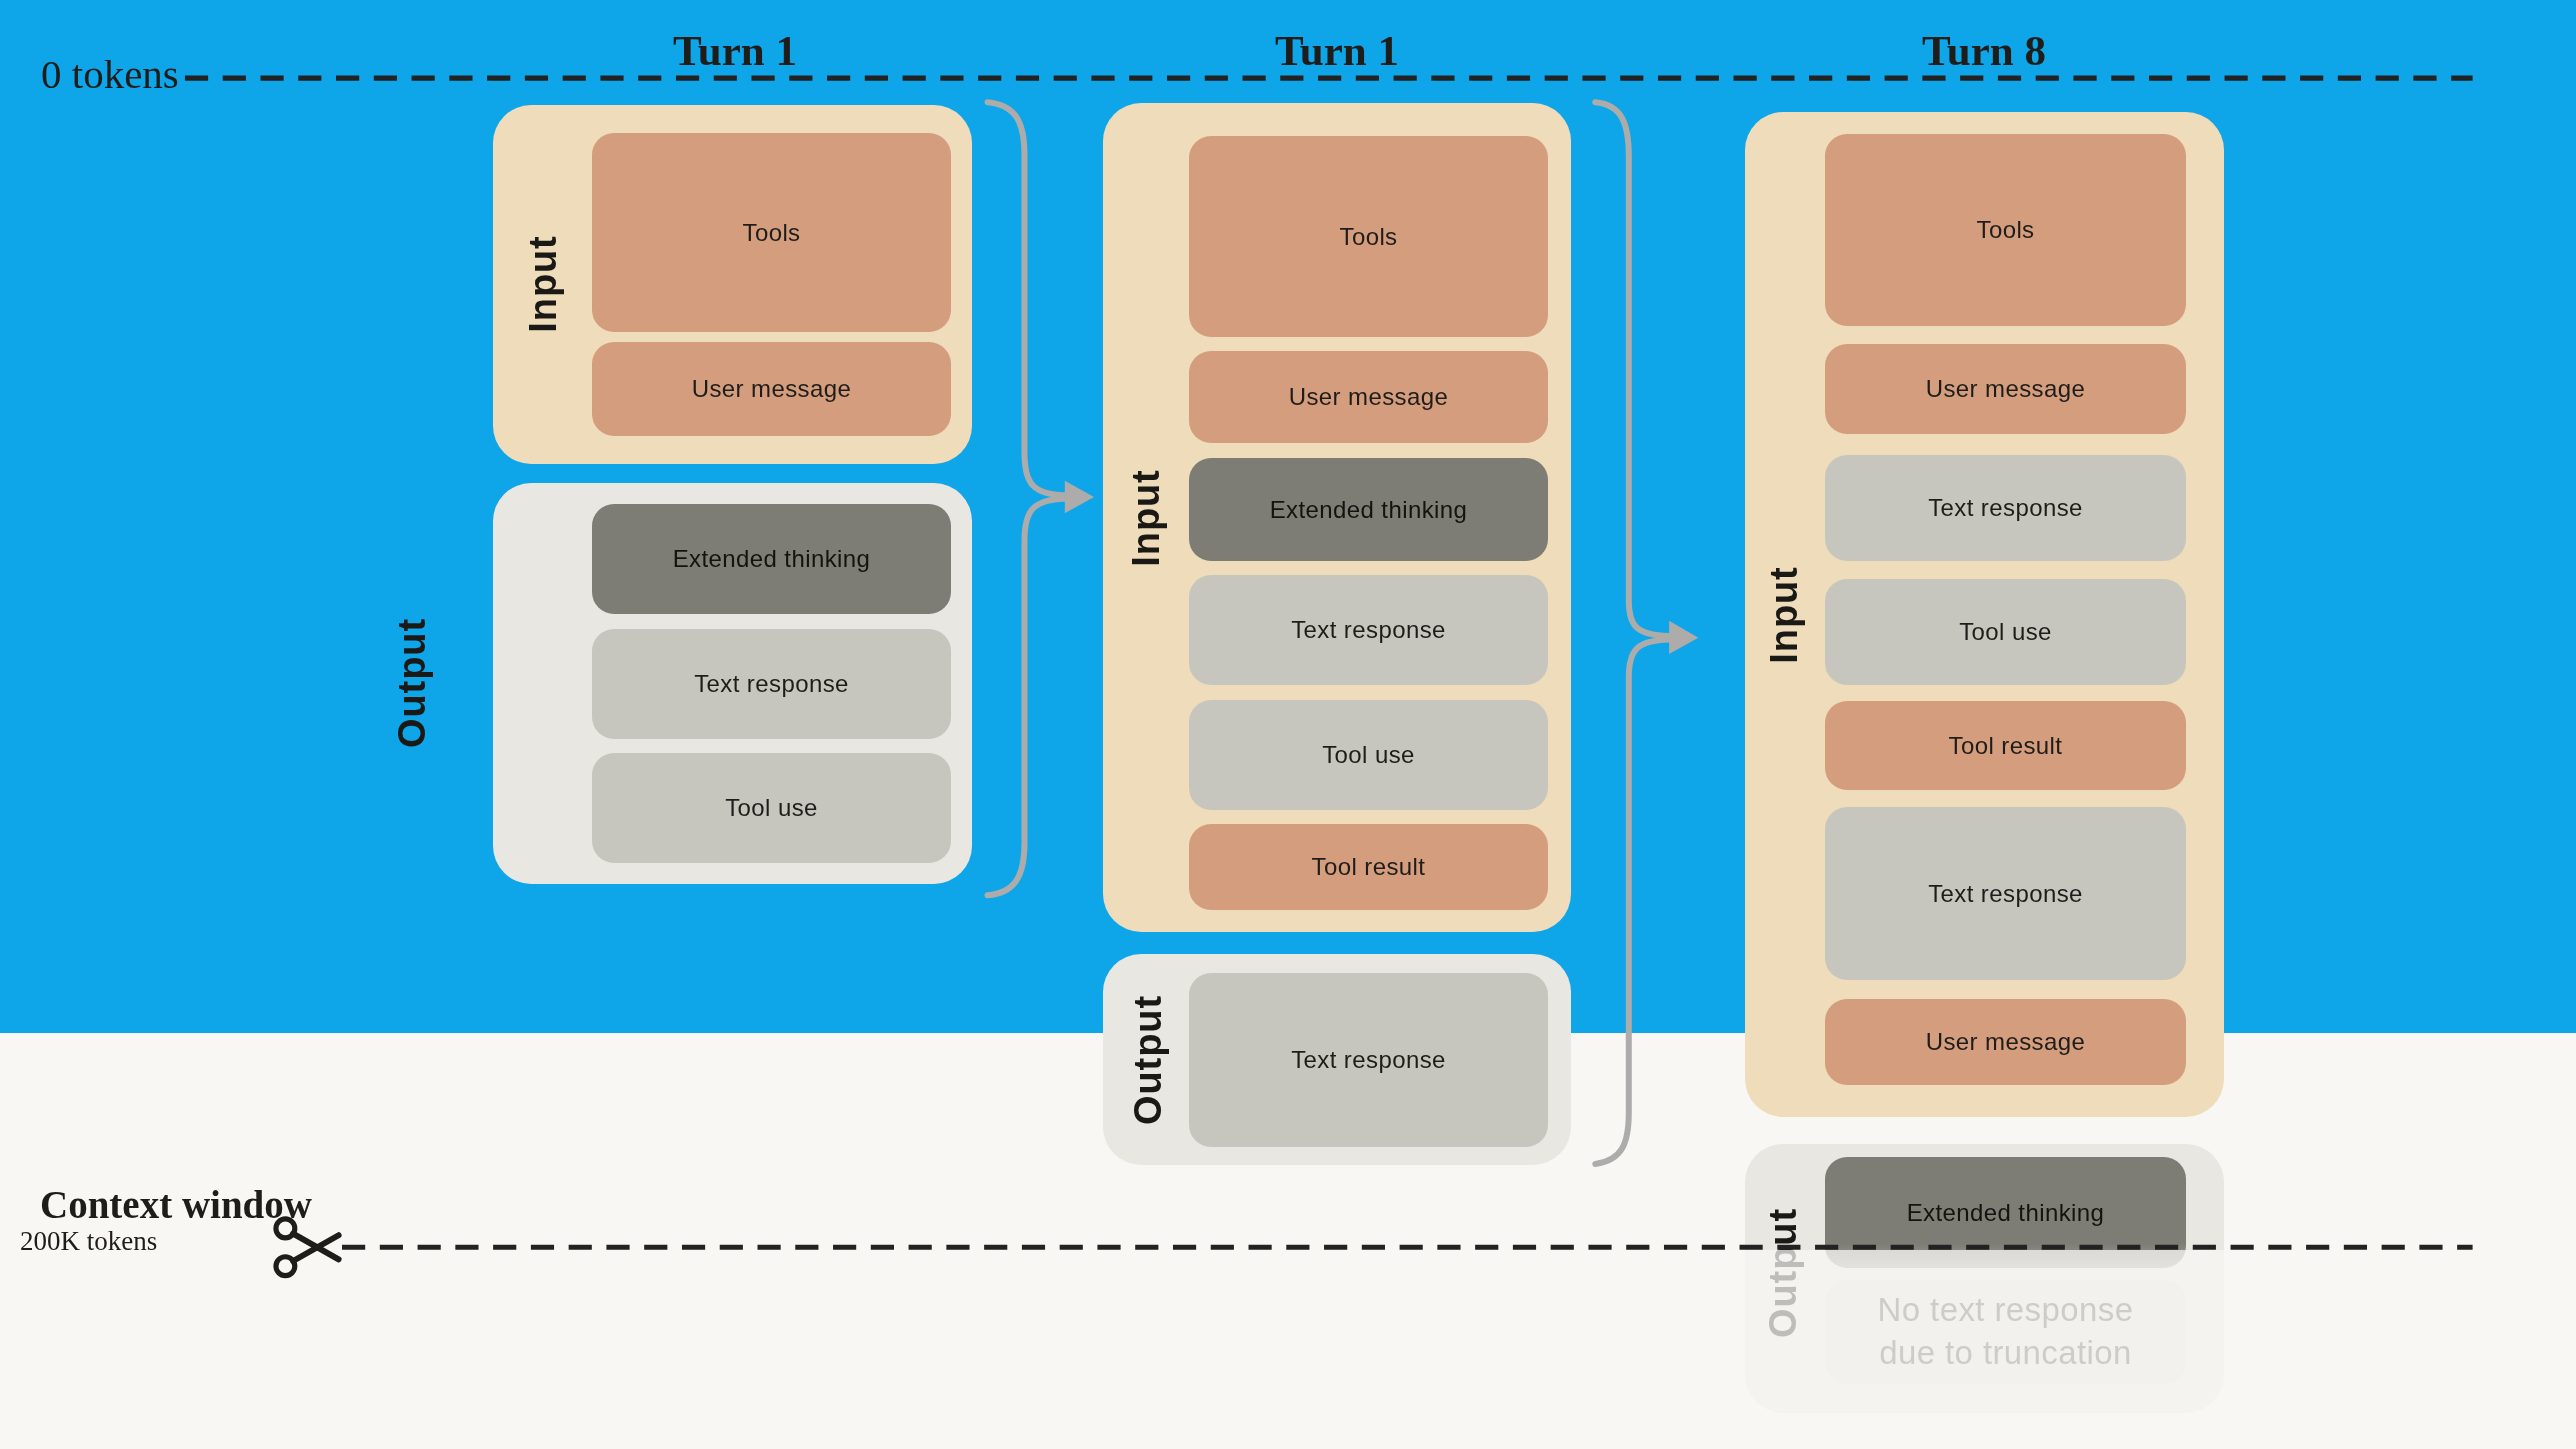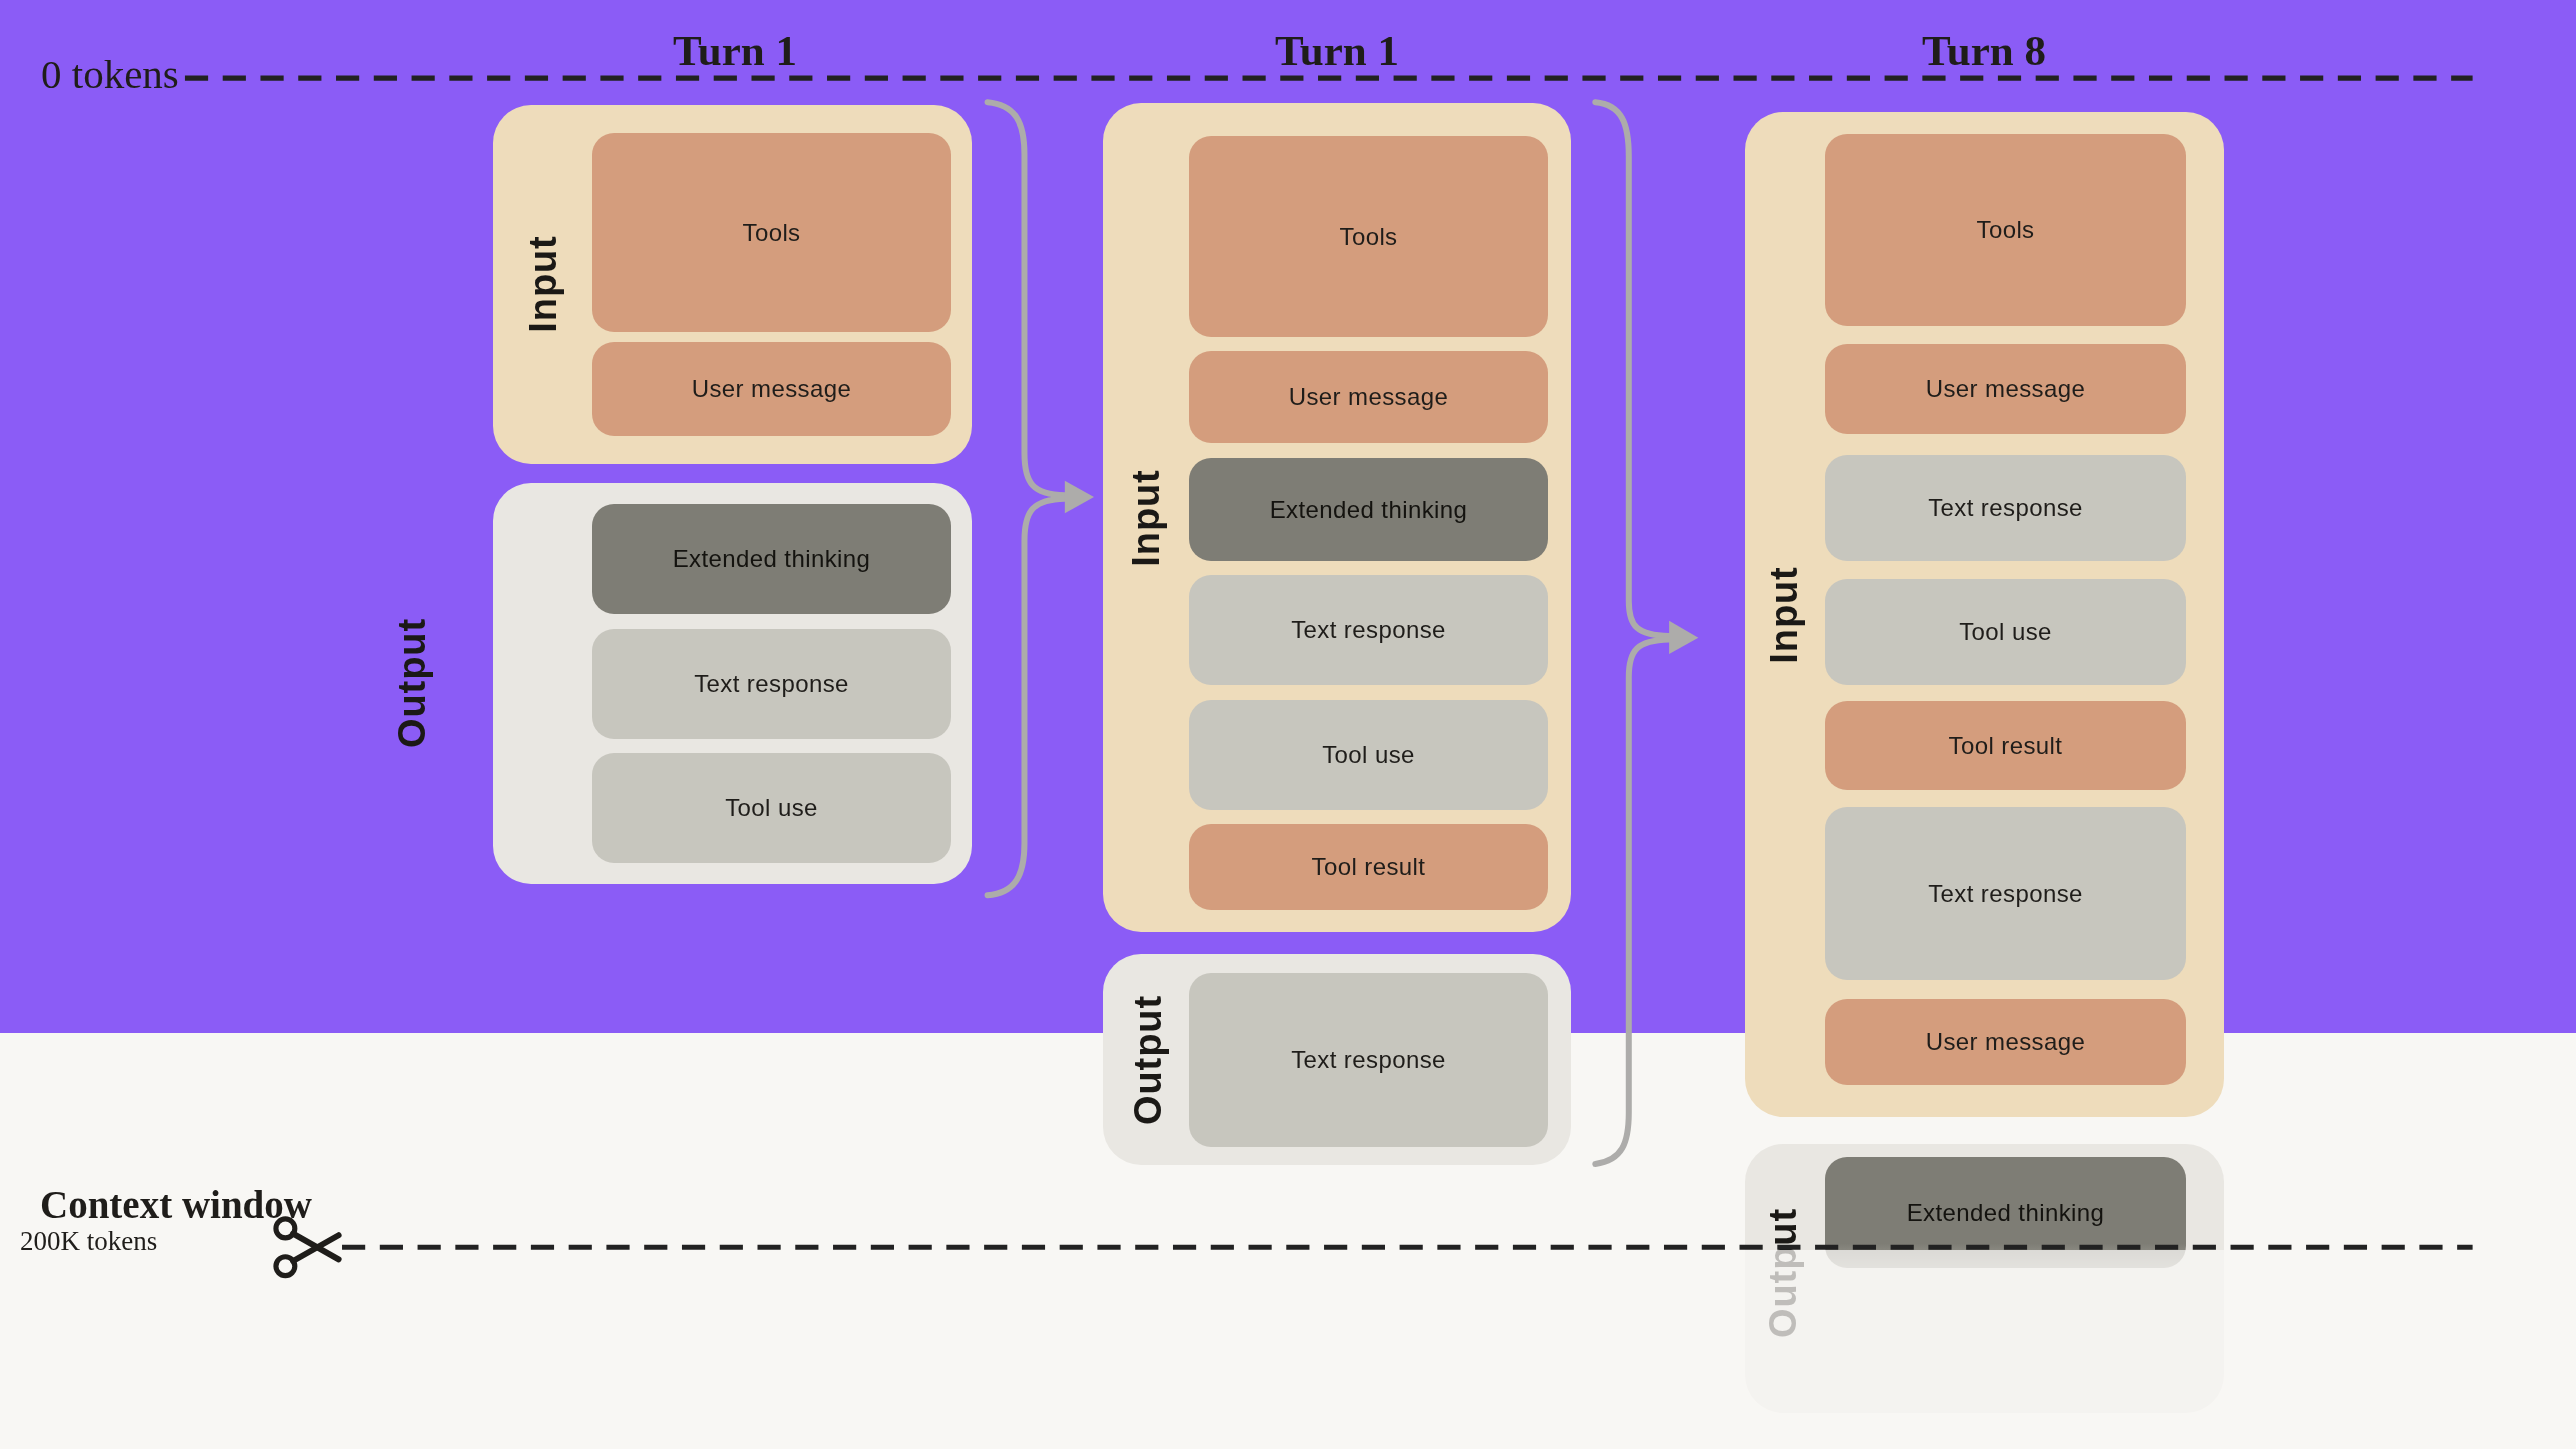--- a/index.html
+++ b/index.html
@@ -2,21 +2,21 @@
 <html style="font-size:13.7px"><head>
 <meta charset="utf-8">
 <style>
   html,body{margin:0;padding:0;}
   body{
     width:2576px;height:1449px;
     background:#f8f7f4;
     font-family:"Liberation Sans","DejaVu Sans",sans-serif;
     overflow:hidden;
   }
-  .canvas{position:relative;width:2576px;height:1033px;background:#8b5cf6;}
+  .canvas{position:relative;width:2576px;height:1033px;background:#0ea5e9;}
 
   
   .serif{font-family:"Liberation Serif","DejaVu Serif",serif;color:#1f1d1a;}
   .marker-zero{position:absolute;left:41px;top:50px;font-size:41px;}
   .turn-title{position:absolute;top:26px;transform:translateX(-50%);
               font-size:43px;font-weight:700;white-space:nowrap;}
   .title-1{left:735px;} .title-2{left:1337px;} .title-3{left:1984px;}
   .marker-ctx{position:absolute;left:40px;top:1182px;font-size:39px;font-weight:700;}
   .marker-ctx-sub{position:absolute;left:20px;top:1226px;font-size:27px;}
 
@@ -132,20 +132,23 @@
   <div class="block b-salmon t3-user layer">User message</div>
   <div class="block b-gray t3-text layer">Text response</div>
   <div class="block b-gray t3-tooluse layer">Tool use</div>
   <div class="block b-salmon t3-toolres layer">Tool result</div>
   <div class="block b-gray t3-text2 layer">Text response</div>
   <div class="block b-salmon t3-user2 layer">User message</div>
 
   <div class="panel panel-output t3-out layer"></div>
   <div class="vlabel vl-t3-out layer">Output</div>
   <div class="block b-dark-trunc t3-ext layer">Extended thinking</div>
+  <div class="block b-faded t3-notext layer">
+    <div class="inner">No text response due to truncation</div>
+  </div>
 
   <div class="fade-overlay layer2"></div>
 
   <svg class="overlay-svg" width="2576" height="1449" viewBox="0 0 3000 1688">
 
     <line x1="215" y1="91" x2="2880" y2="91" stroke="#222222" stroke-width="6" stroke-dasharray="27 17"></line>
 
     <line x1="398" y1="1453" x2="2880" y2="1453" stroke="#222222" stroke-width="6" stroke-dasharray="27 17"></line>
 
     <g stroke="#adacaa" stroke-width="7" fill="none" stroke-linecap="round">

